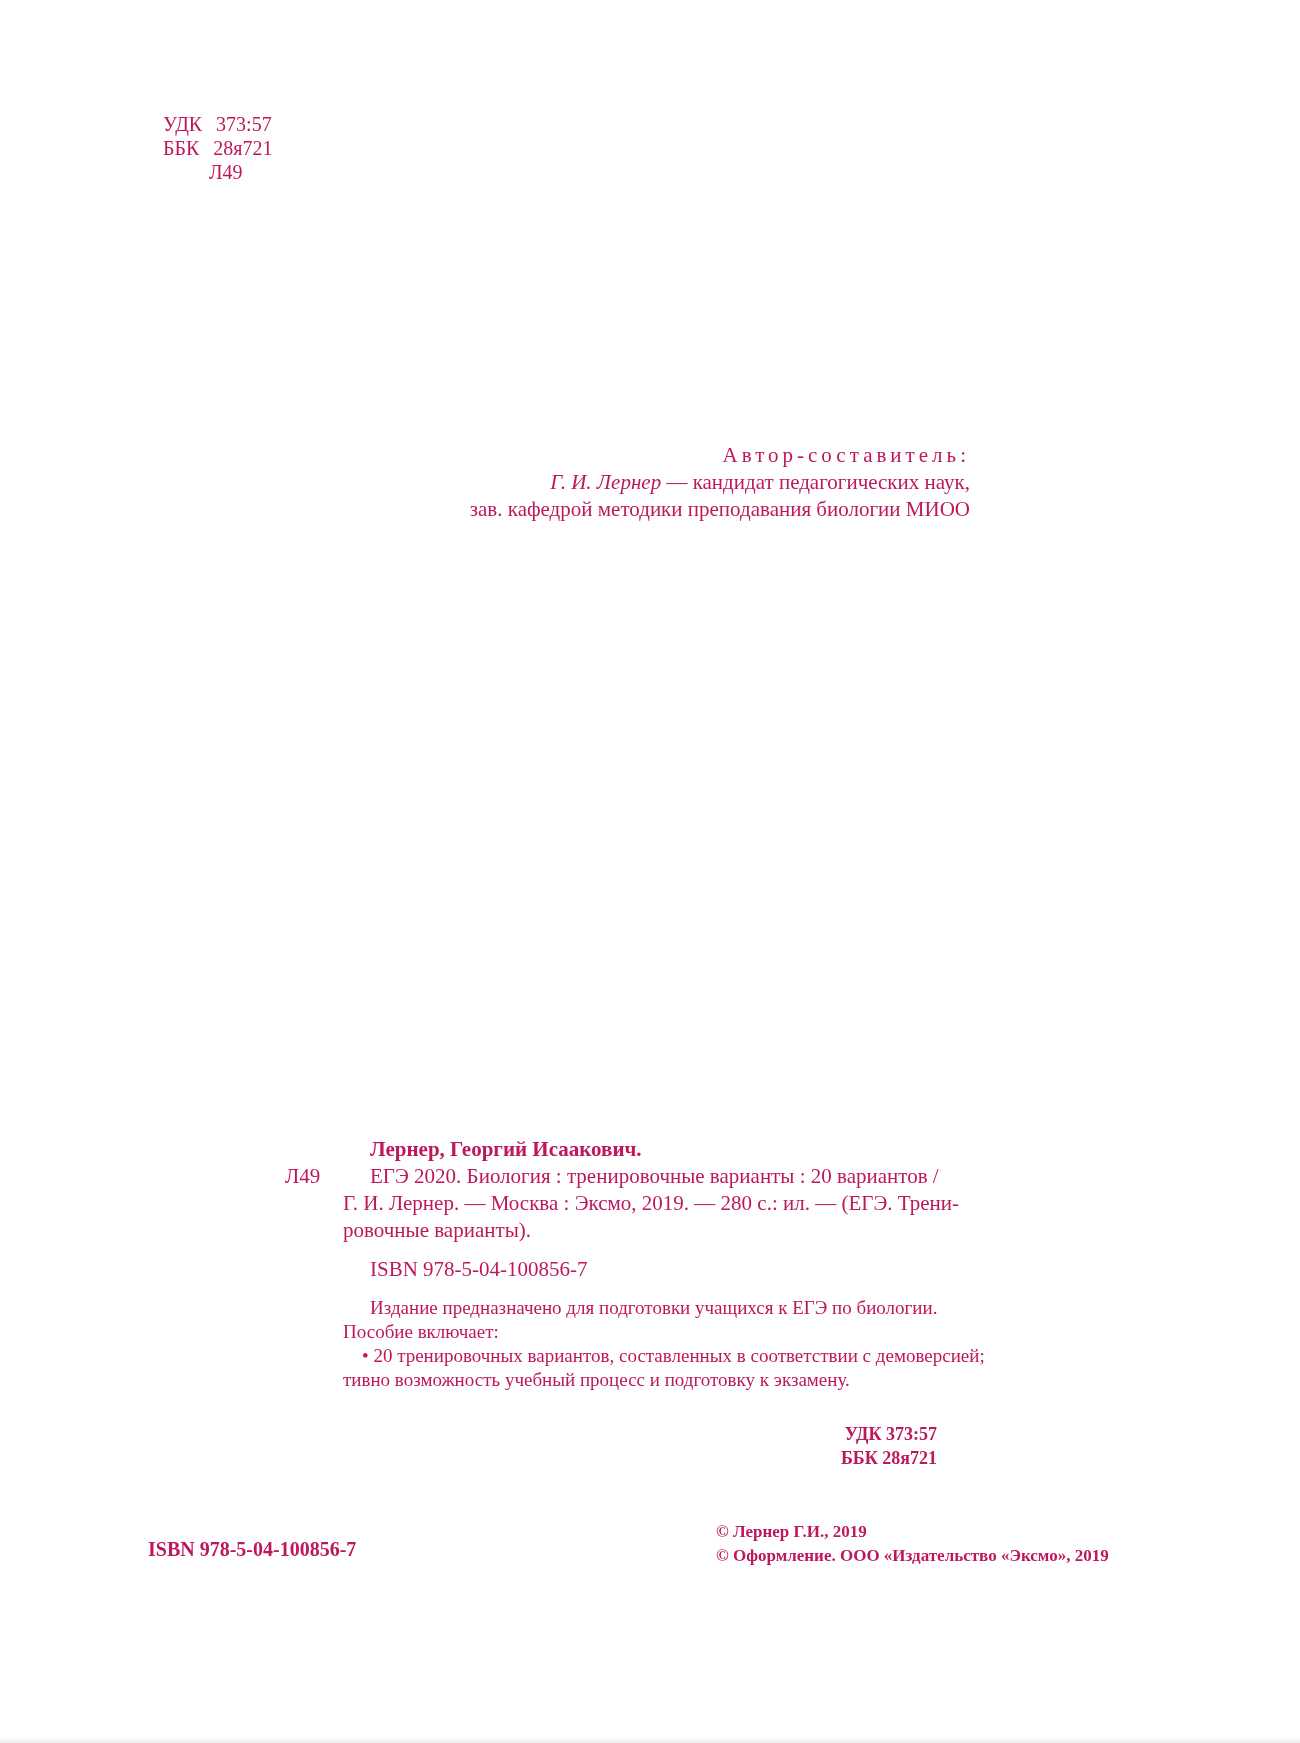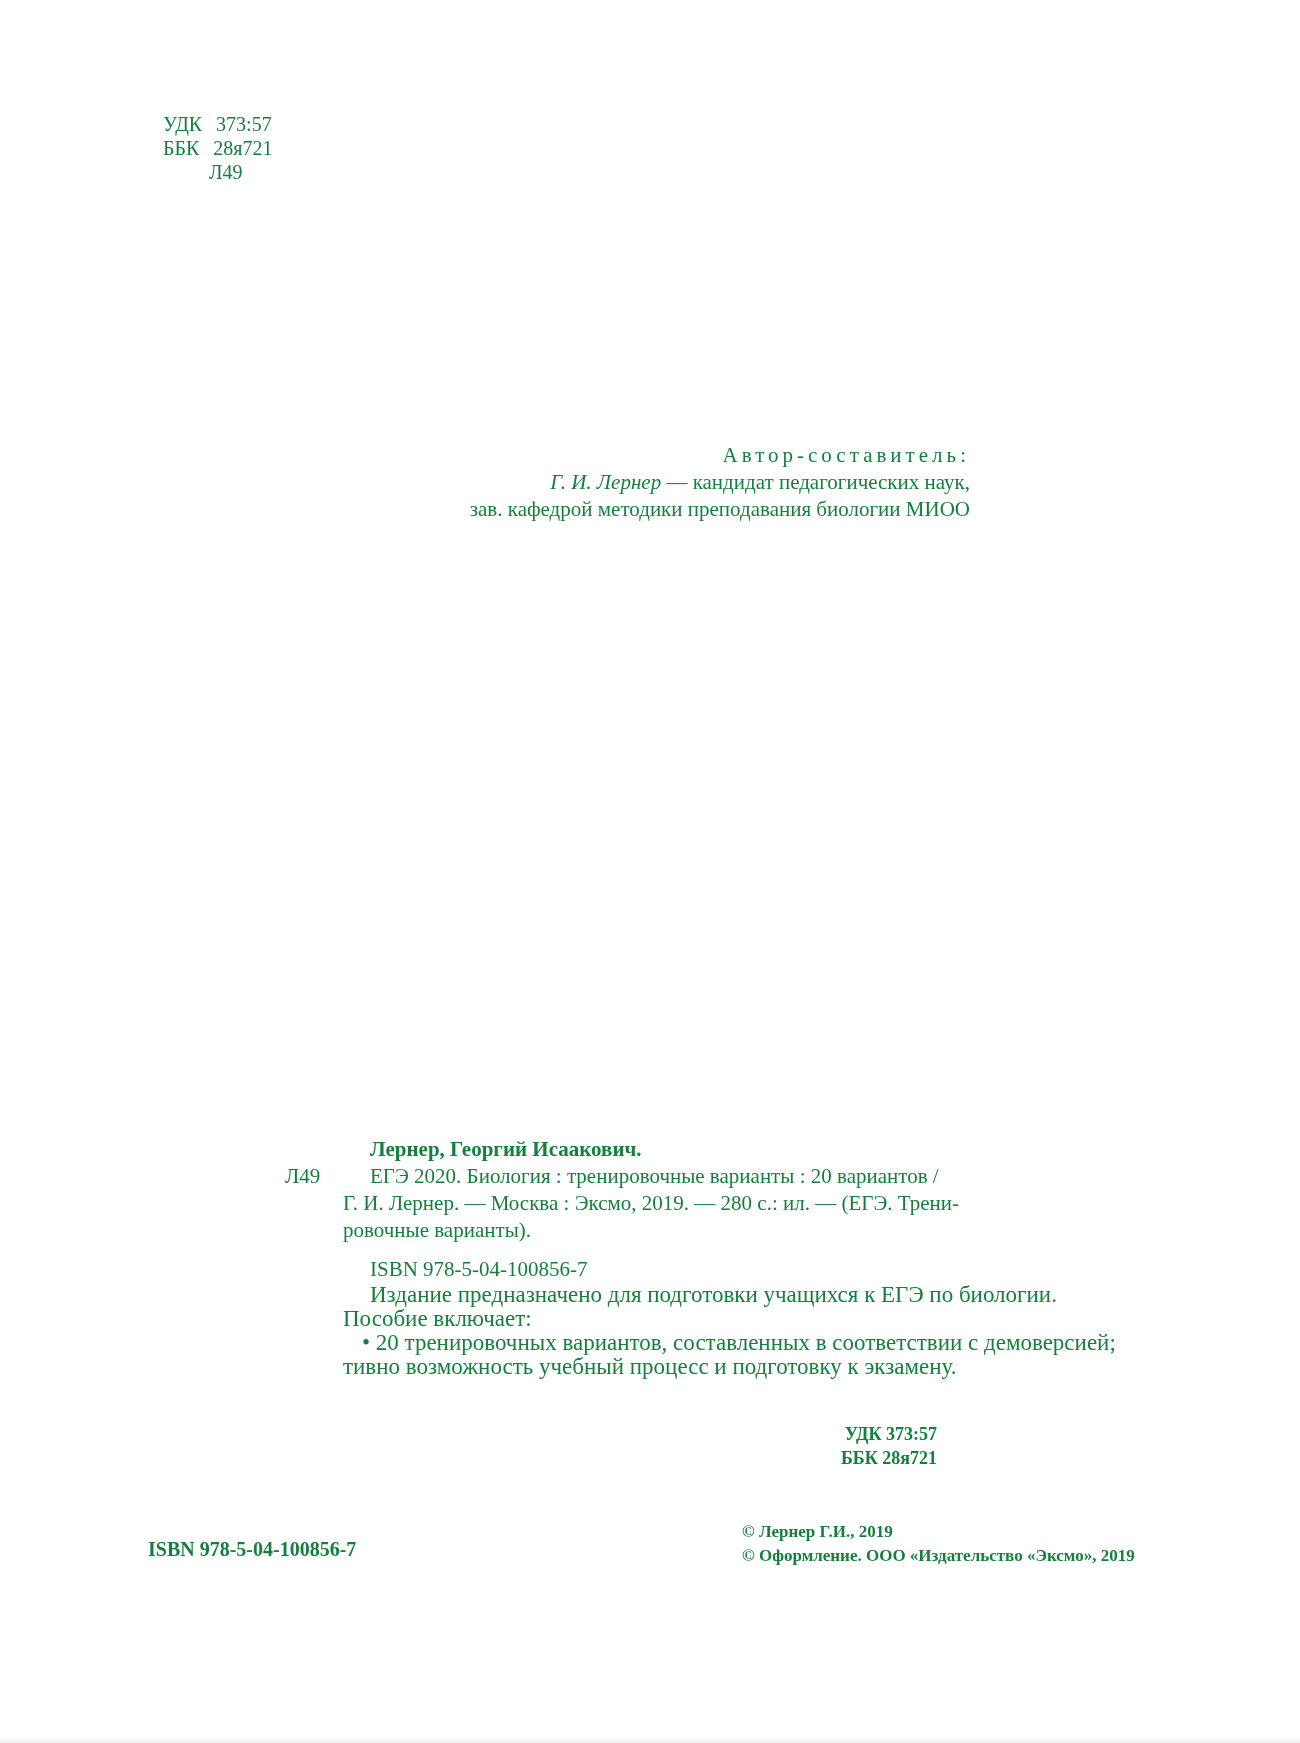--- a/index.html
+++ b/index.html
@@ -6,21 +6,21 @@
     margin: 0;
     padding: 0;
     background: #ffffff;
   }
   .page {
     position: relative;
     width: 1300px;
     height: 1743px;
     background: #ffffff;
     font-family: "Liberation Serif", "DejaVu Serif", serif;
-    color: #15803d;
+    color: #be185d;
     overflow: hidden;
   }
 
   
   .top-codes {
     position: absolute;
     left: 163px;
     top: 112px;
     font-size: 20px;
     line-height: 24px;
@@ -64,22 +64,22 @@
     white-space: nowrap;
   }
   .biblio .isbn-line {
     margin-top: 12px;
     padding-left: 27px;
     white-space: nowrap;
   }
 
   
   .annotation {
-    margin-top: 0;
-    font-size: 23px;
+    margin-top: 13px;
+    font-size: 19px;
     line-height: 24px;
   }
   .annotation .line { white-space: nowrap; }
   .annotation .indent { padding-left: 27px; }
   .annotation .bullet { padding-left: 19px; }
 
   
   .bottom-codes {
     position: absolute;
     left: 353px;
@@ -97,21 +97,21 @@
   .footer-isbn {
     position: absolute;
     left: 148px;
     top: 1538px;
     font-weight: bold;
     font-size: 20px;
     white-space: nowrap;
   }
   .footer-copyright {
     position: absolute;
-    left: 742px;
+    left: 716px;
     top: 1520px;
     font-weight: bold;
     font-size: 17px;
     line-height: 24px;
   }
   .footer-copyright .line { white-space: nowrap; display: block; }
 
   
   .scan-edge {
     position: absolute;

